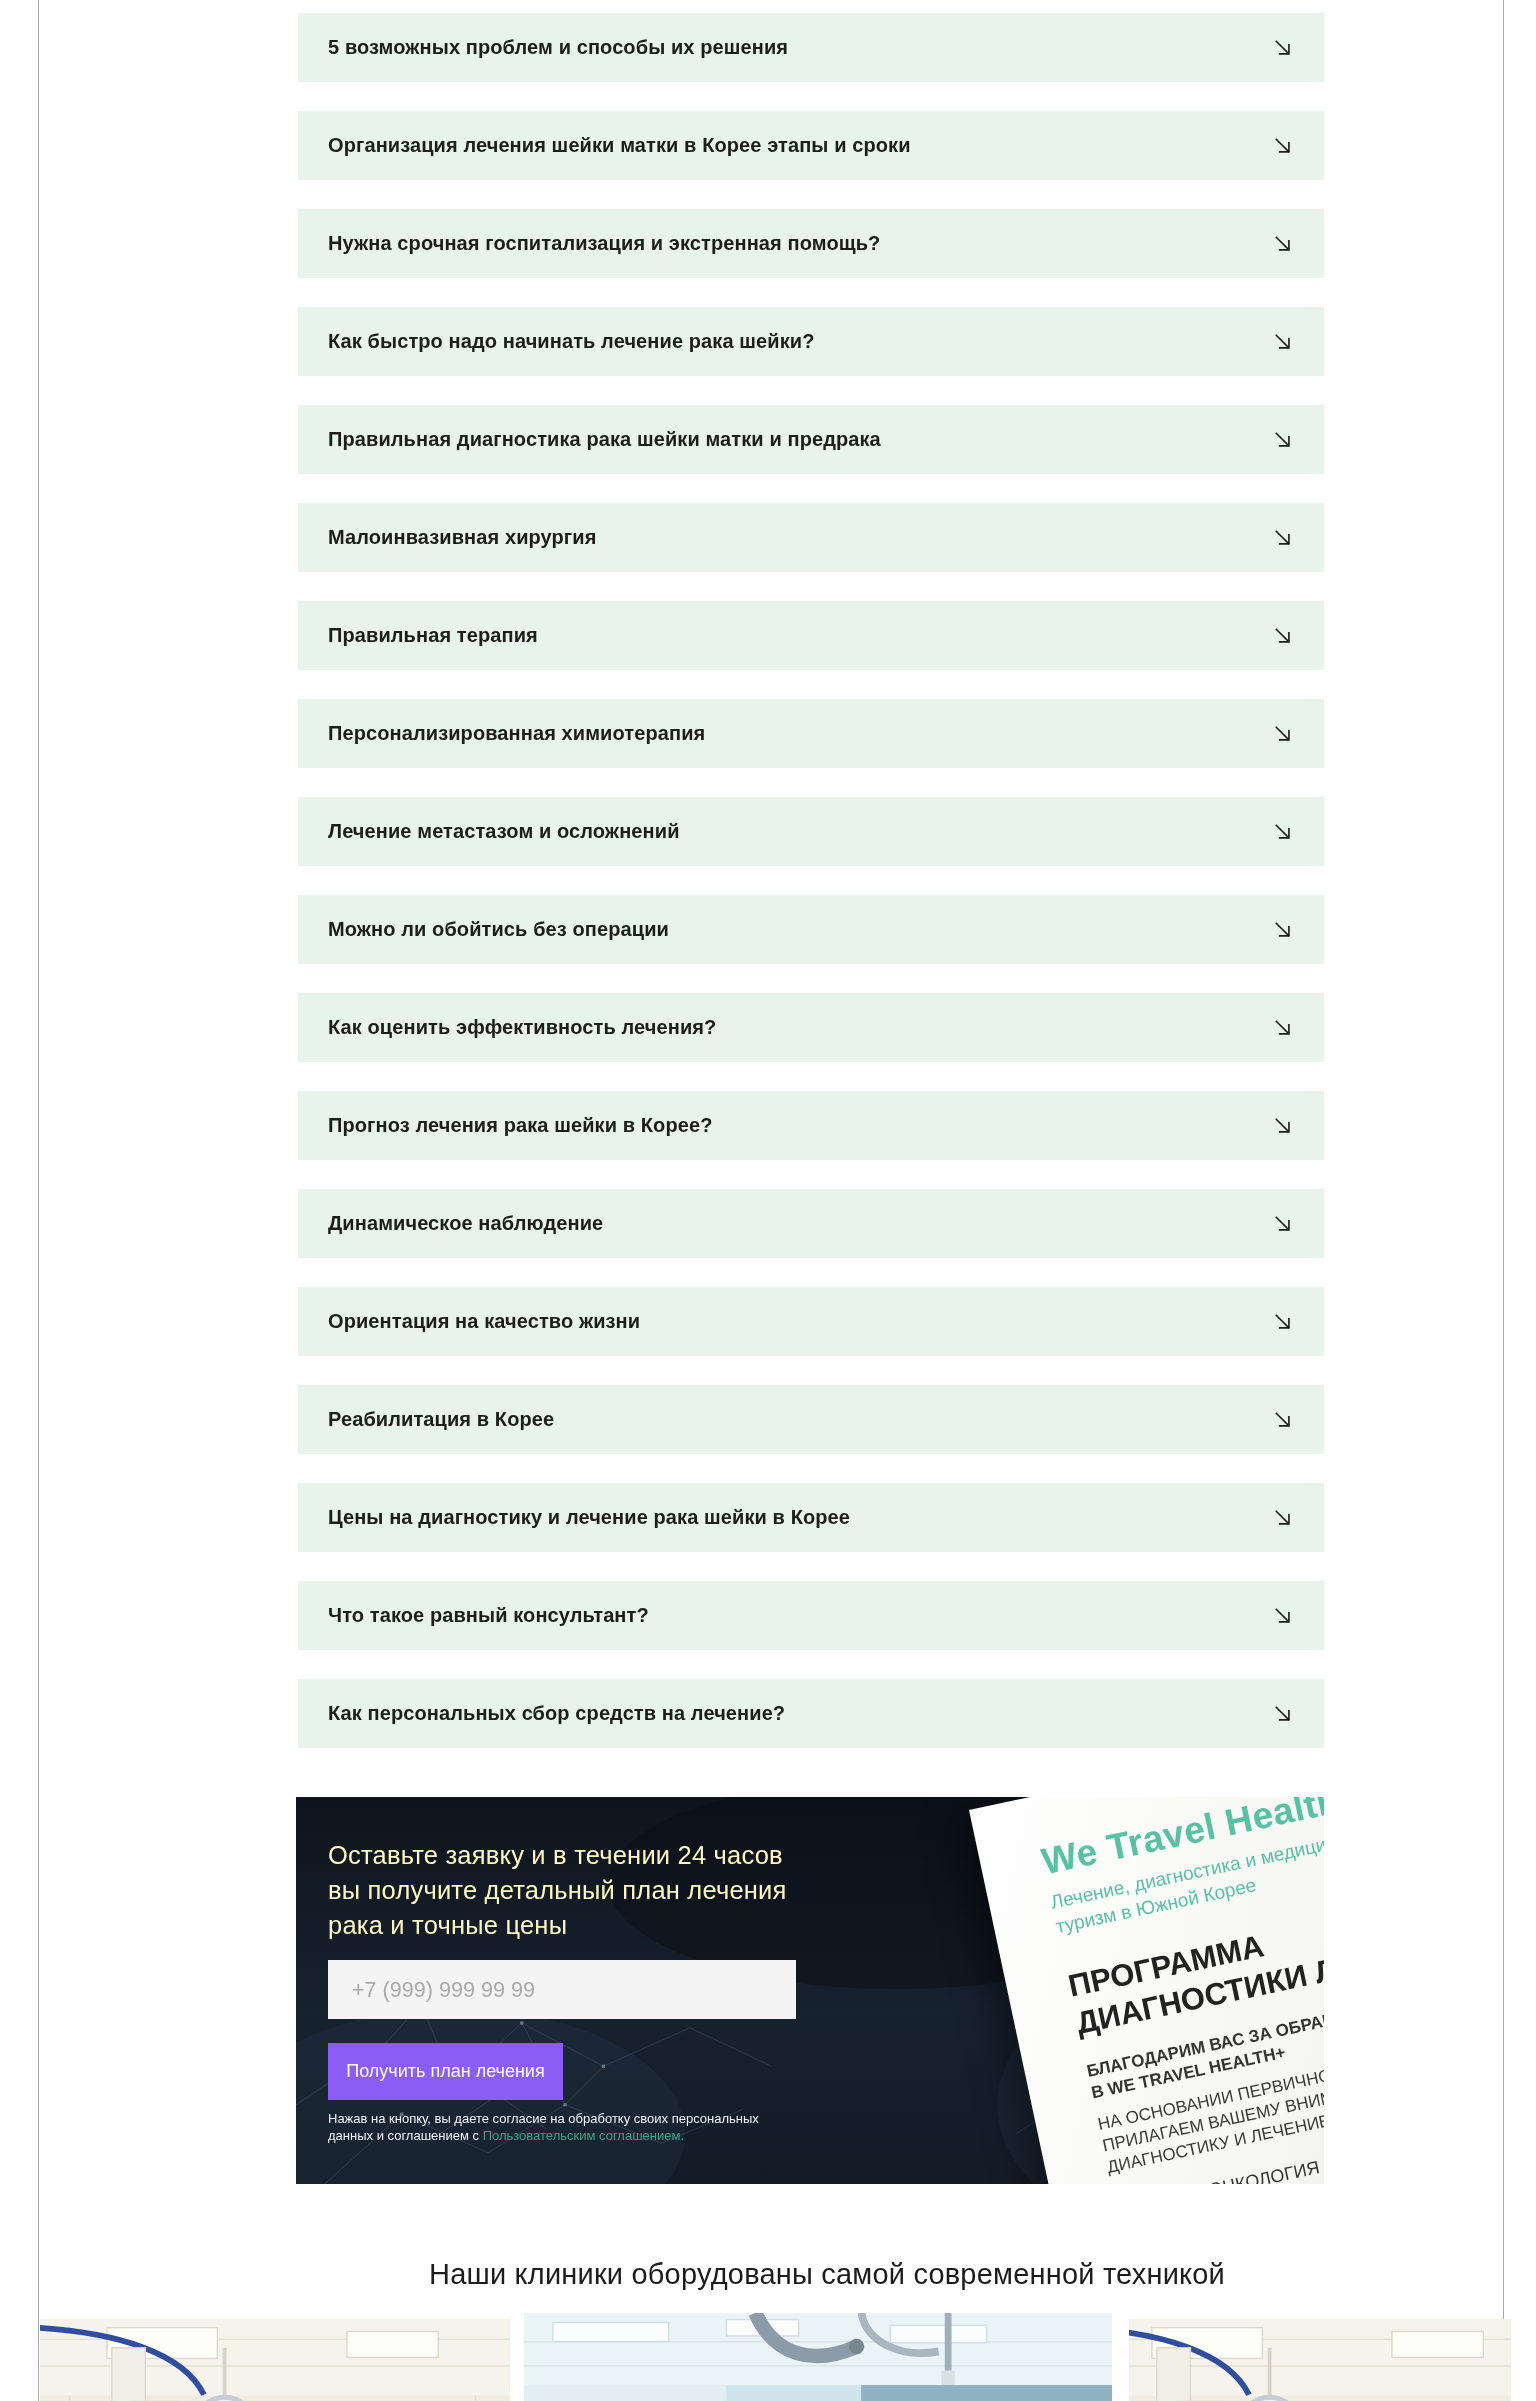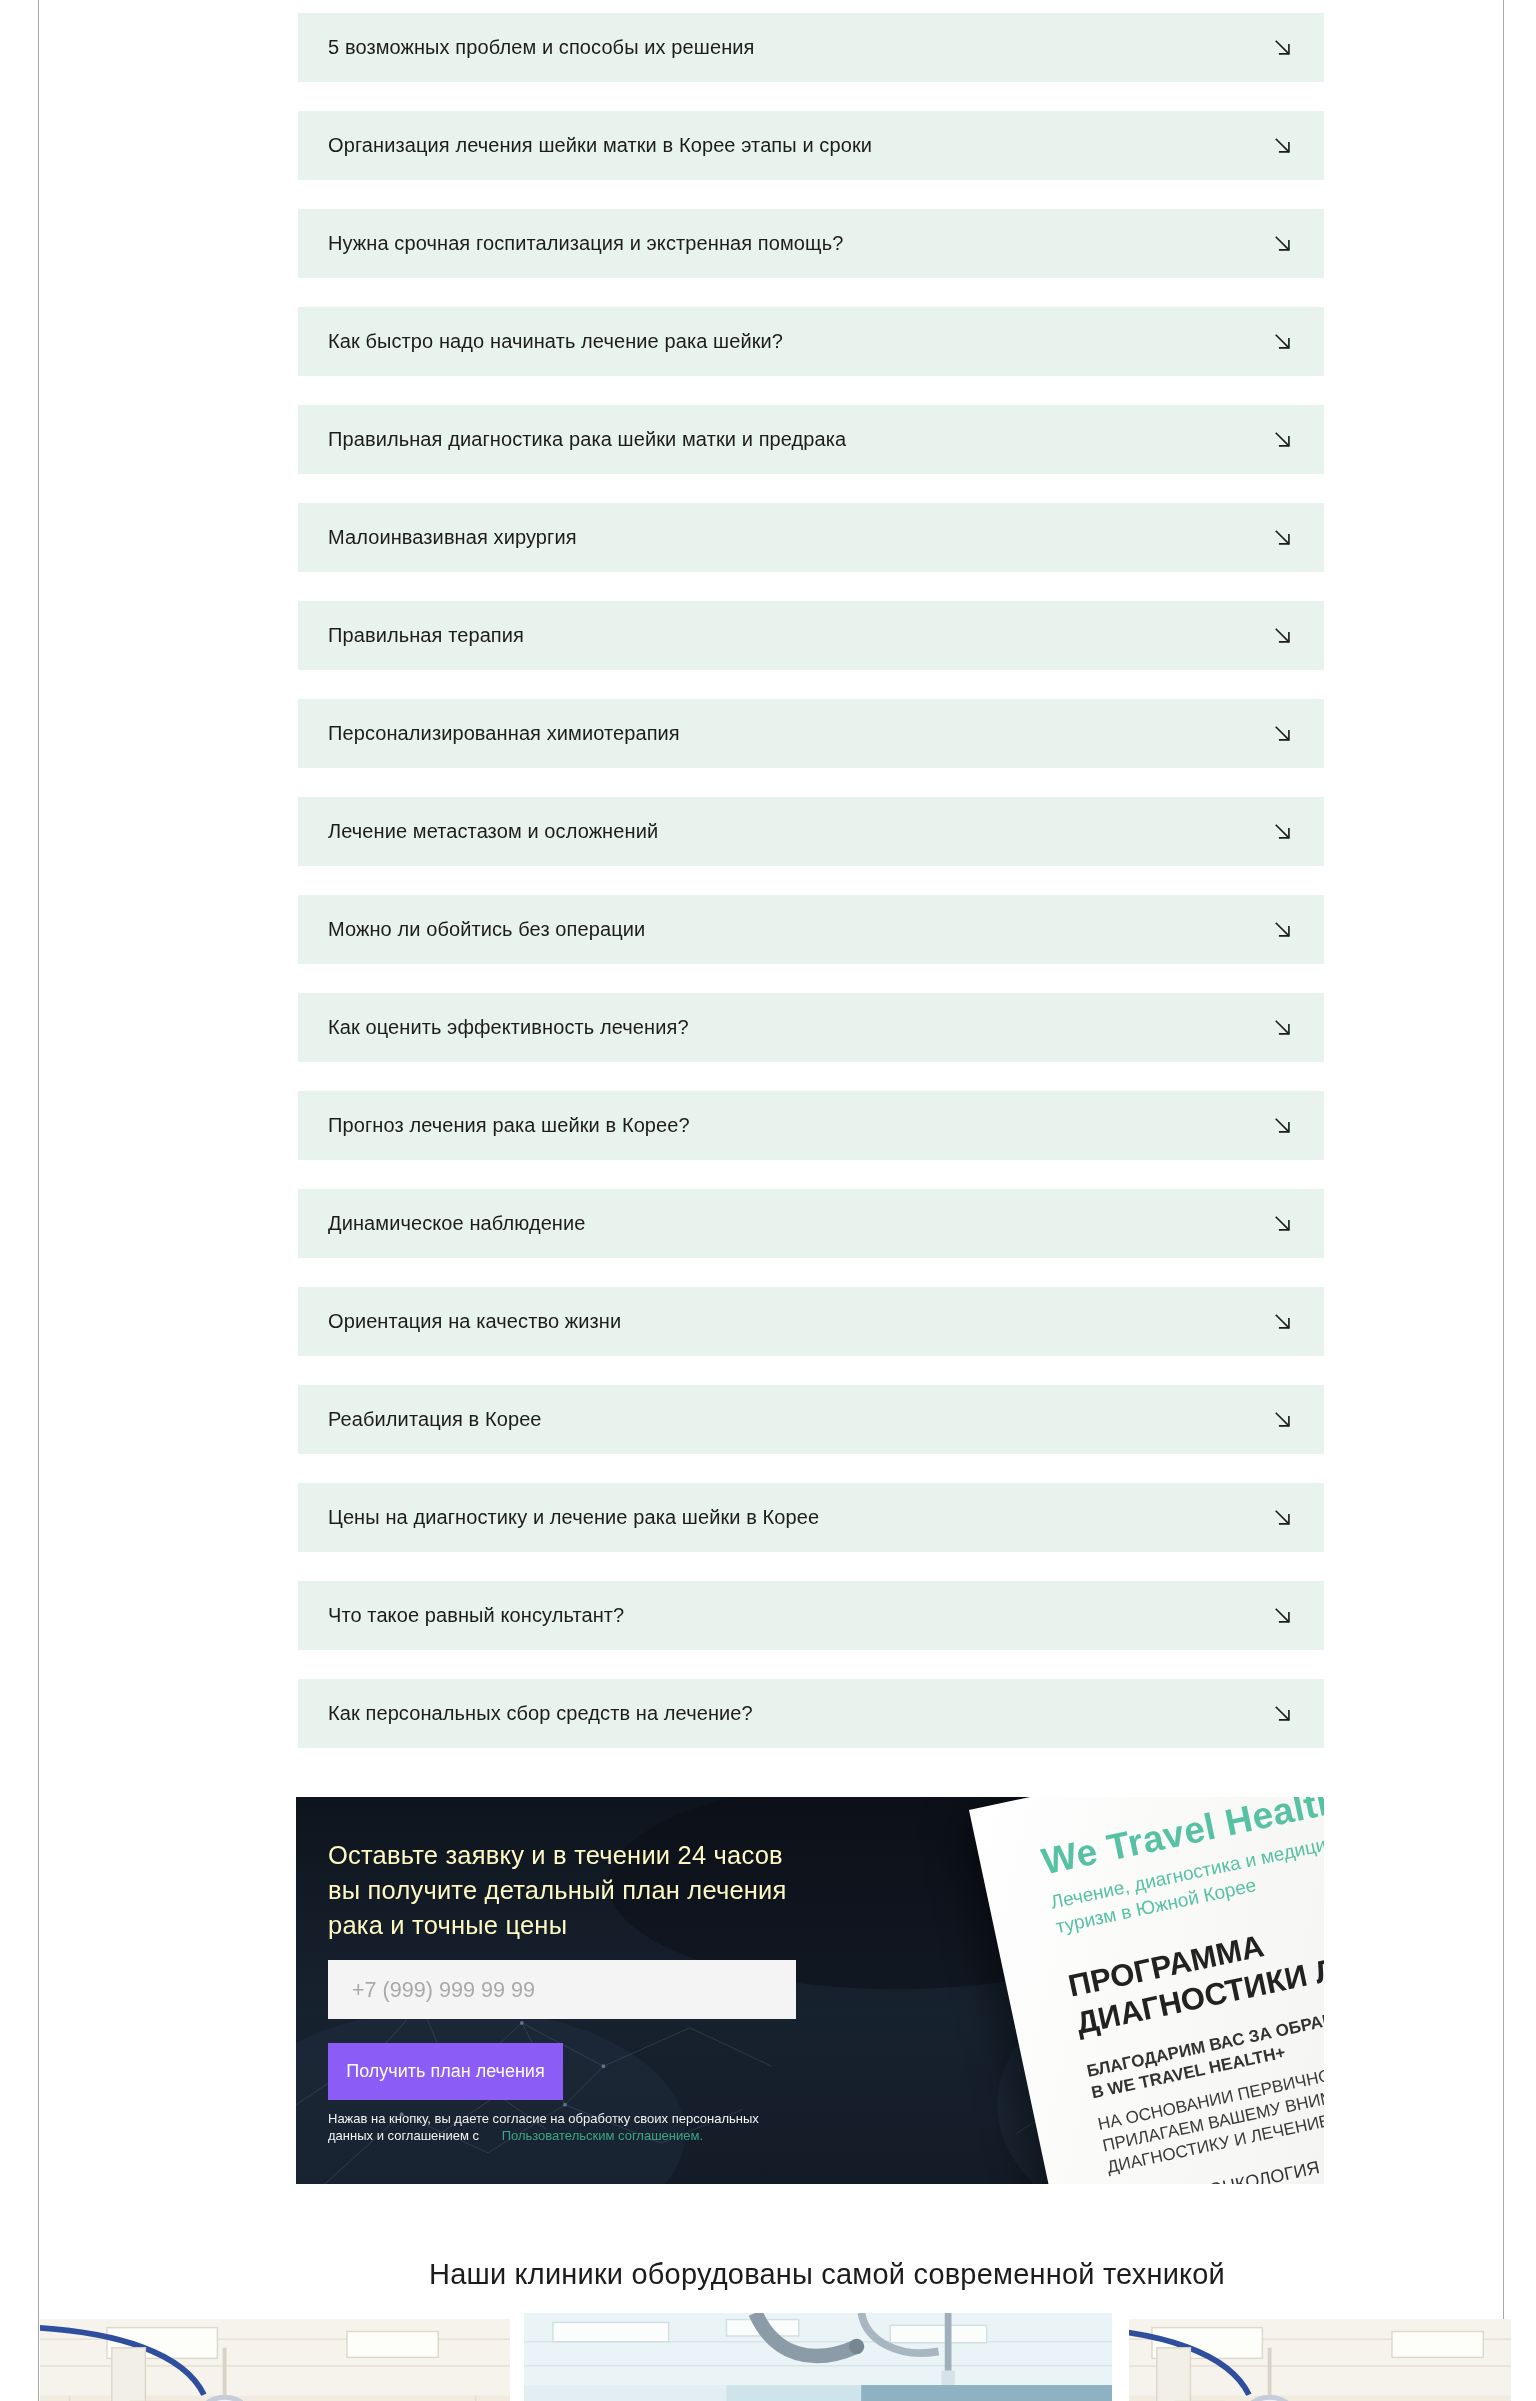--- a/index.html
+++ b/index.html
@@ -12,21 +12,21 @@
   .vline.left{left:38px;}
   .vline.right{left:1503px;}
 
   
   .faq{position:absolute;left:298px;top:13px;width:1026px;}
   .faq-item{
     box-sizing:border-box;height:69px;margin-bottom:29px;background:#e8f3ee;
     display:flex;align-items:center;justify-content:space-between;
     padding:0 31px 0 30px;cursor:pointer;
   }
-  .faq-label{font-size:20px;color:#1d1d1b;letter-spacing:0.1px;}
+  .faq-label{font-size:20px;color:#1d1d1b;letter-spacing:0.1px;font-weight:bold;}
   .faq-arrow{width:20px;height:20px;flex:0 0 auto;}
 
   
   .cta{
     position:absolute;left:296px;top:1797px;width:1028px;height:387px;
     background:#121a25;overflow:hidden;
   }
   .cta-bg{position:absolute;inset:0;width:100%;height:100%;}
   .cta-inner{position:absolute;left:32px;top:41px;z-index:3;}
   .cta-heading{font-size:25.5px;line-height:35px;color:#fef9c3;font-weight:400;letter-spacing:0.2px;}
@@ -38,21 +38,21 @@
   .cta-phone::placeholder{color:#a9a9a9;}
   .cta-button{
     position:absolute;left:32px;top:246px;z-index:3;width:235px;height:57px;
     border:none;color:#ffffff;font-family:"Liberation Sans",sans-serif;
     font-size:18px;cursor:pointer;
   }
   .cta-note{
     position:absolute;left:32px;top:313px;z-index:3;
     font-size:13px;line-height:17px;color:#f2f4f6;
   }
-  .cta-note a{text-decoration:none;cursor:pointer;margin-left:19px;}
+  .cta-note a{text-decoration:none;cursor:pointer;}
 
   
   .flyer{
     position:absolute;left:673px;top:12.5px;width:600px;height:600px;z-index:2;
     background:linear-gradient(115deg,#ffffff 0%,#f4f4f2 55%,#e9e9e7 100%);
     transform:rotate(-12deg);transform-origin:0 0;
     box-shadow:-14.4px 4.8px 38px rgba(0,0,0,.45);
     box-sizing:border-box;padding:46px 19px 0 61px;color:#2a2a2a;
   }
   .flyer-brand{font-size:37px;font-weight:bold;letter-spacing:0.5px;}

